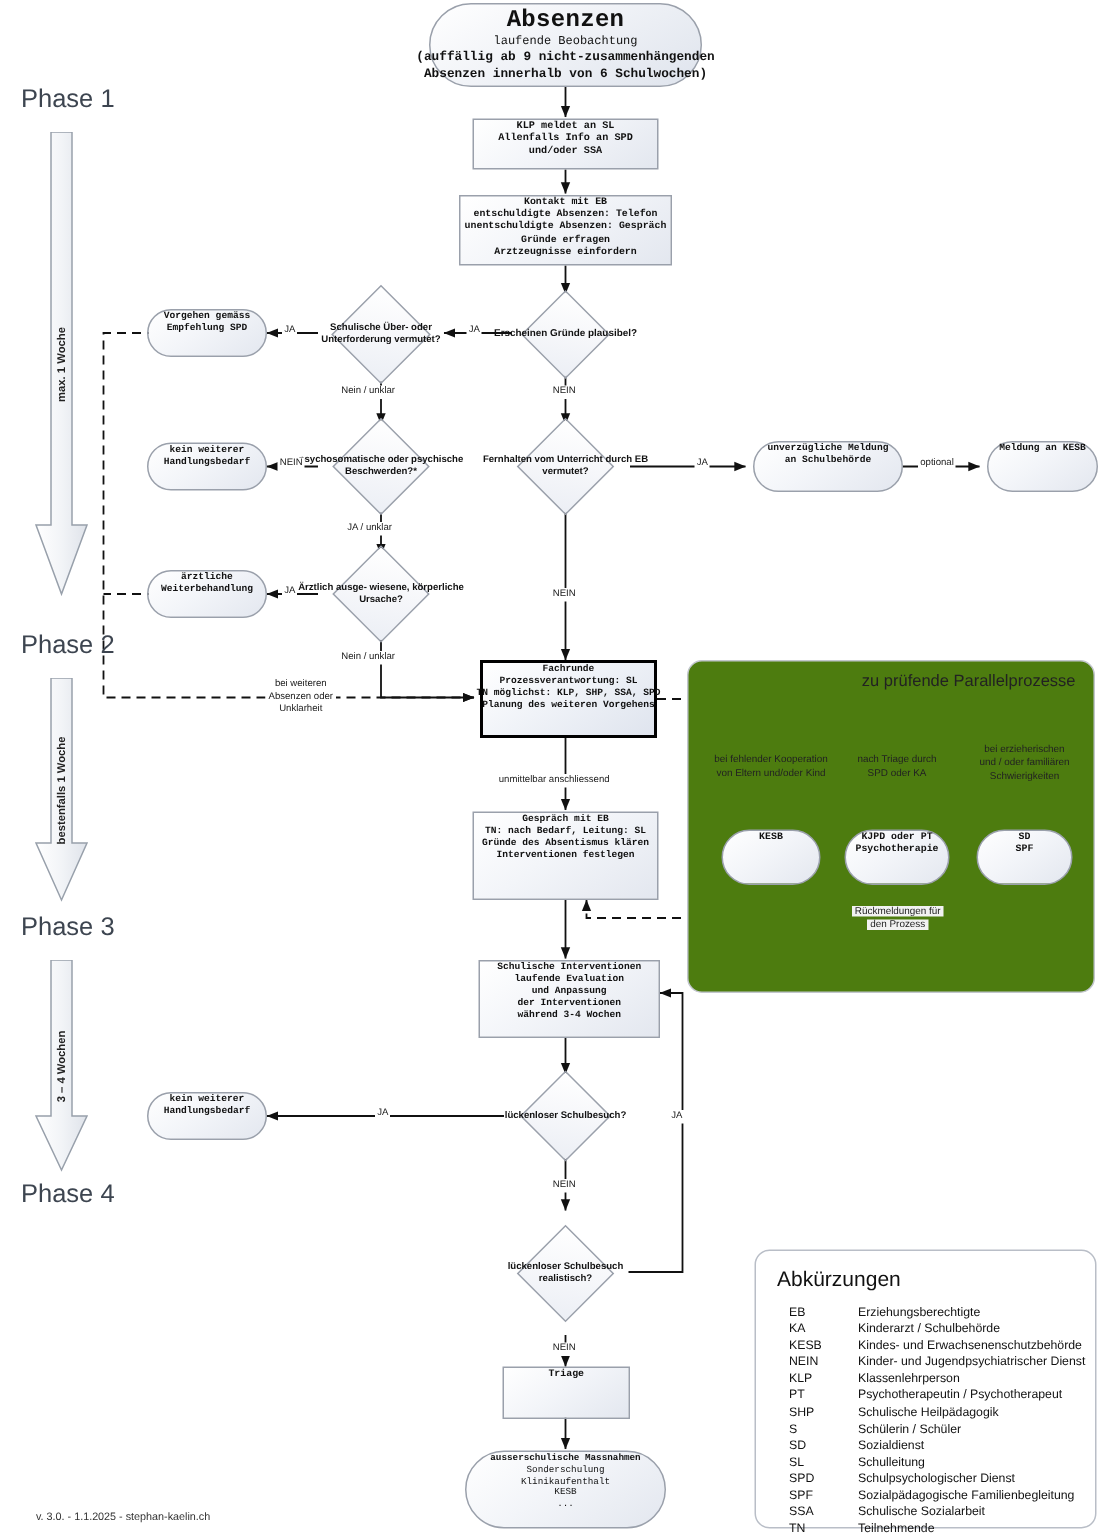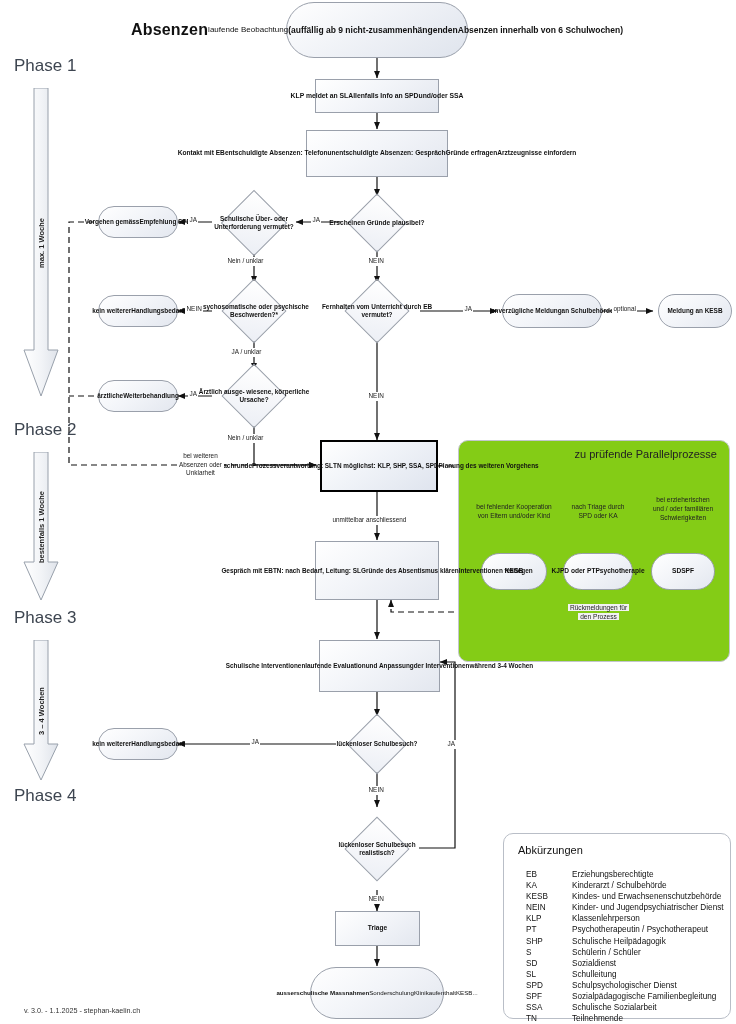--- a/index.html
+++ b/index.html
@@ -18,30 +18,30 @@
   #edges{
     position:absolute;
     left:0; top:0;
     width:736px; height:1024px;
     pointer-events:none;
   }
   .node{
     position:absolute;
     box-sizing:border-box;
     display:flex;
-    flex-direction:row;
+    flex-direction:column;
     align-items:center;
-    justify-content:center;
     text-align:center;
     background:linear-gradient(145deg,#ffffff 0%,#f3f5f9 45%,#e3e7ef 100%);
     border:1px solid #9aa0ab;
     color:#111;
     font-weight:bold;
     line-height:1.25;
     z-index:3;
+    font-family:Liberation Mono, monospace;
   }
   .node.rect{border-radius:0;}
   .node.term{border-radius:999px;}
   .node.emph{
     border:2.5px solid #000;
     background:linear-gradient(145deg,#ffffff 0%,#f0f3f8 45%,#dfe4ee 100%);
   }
   .node .ln{display:block;white-space:nowrap;}
 
   
@@ -104,21 +104,21 @@
   
   .panel{
     position:absolute;
     box-sizing:border-box;
     border:1px solid #b9bec7;
     border-radius:10px;
     background:#fbfbfc;
     z-index:1;
   }
   #panel-parallel{
-    background:#84cc16;
+    background:#4d7c0f;
     border:1px solid #c2c6cd;
     text-align:center;
   }
   #panel-parallel .ptitle{
     position:absolute;
     right:12px; top:7px;
     font-size:11px;
     color:#222;
     white-space:nowrap;
   }
@@ -146,21 +146,21 @@
     position:absolute;
     left:22px; top:52px;
     font-size:9.2px;
     line-height:1.62;
     color:#111;
   }
   #panel-abk{background:#ffffff;}
   #panel-abk .head{
     position:absolute;
     left:14px; top:10px;
-    font-size:11px;
+    font-size:14px;
     color:#111;
   }
   #panel-abk table{
     position:absolute;
     left:22px; top:36px;
     border-collapse:collapse;
     font-size:8.2px;
     color:#111;
   }
   #panel-abk td{

